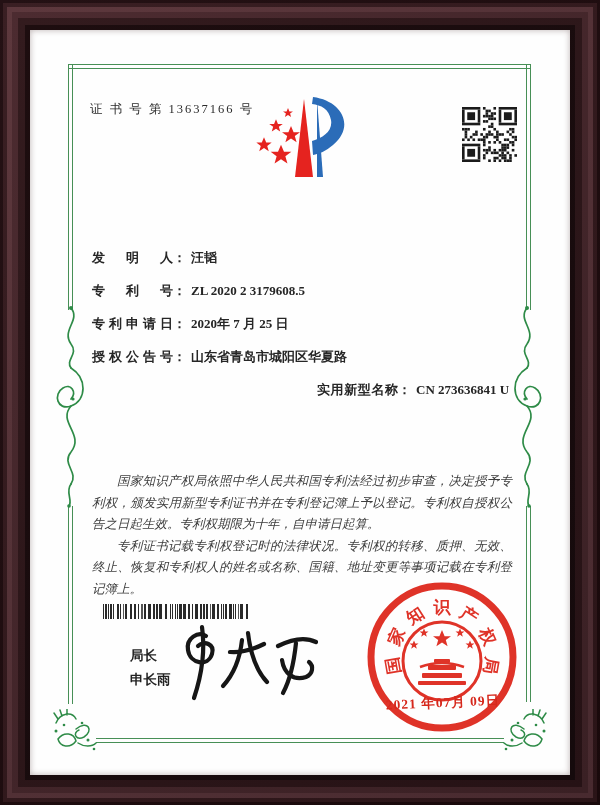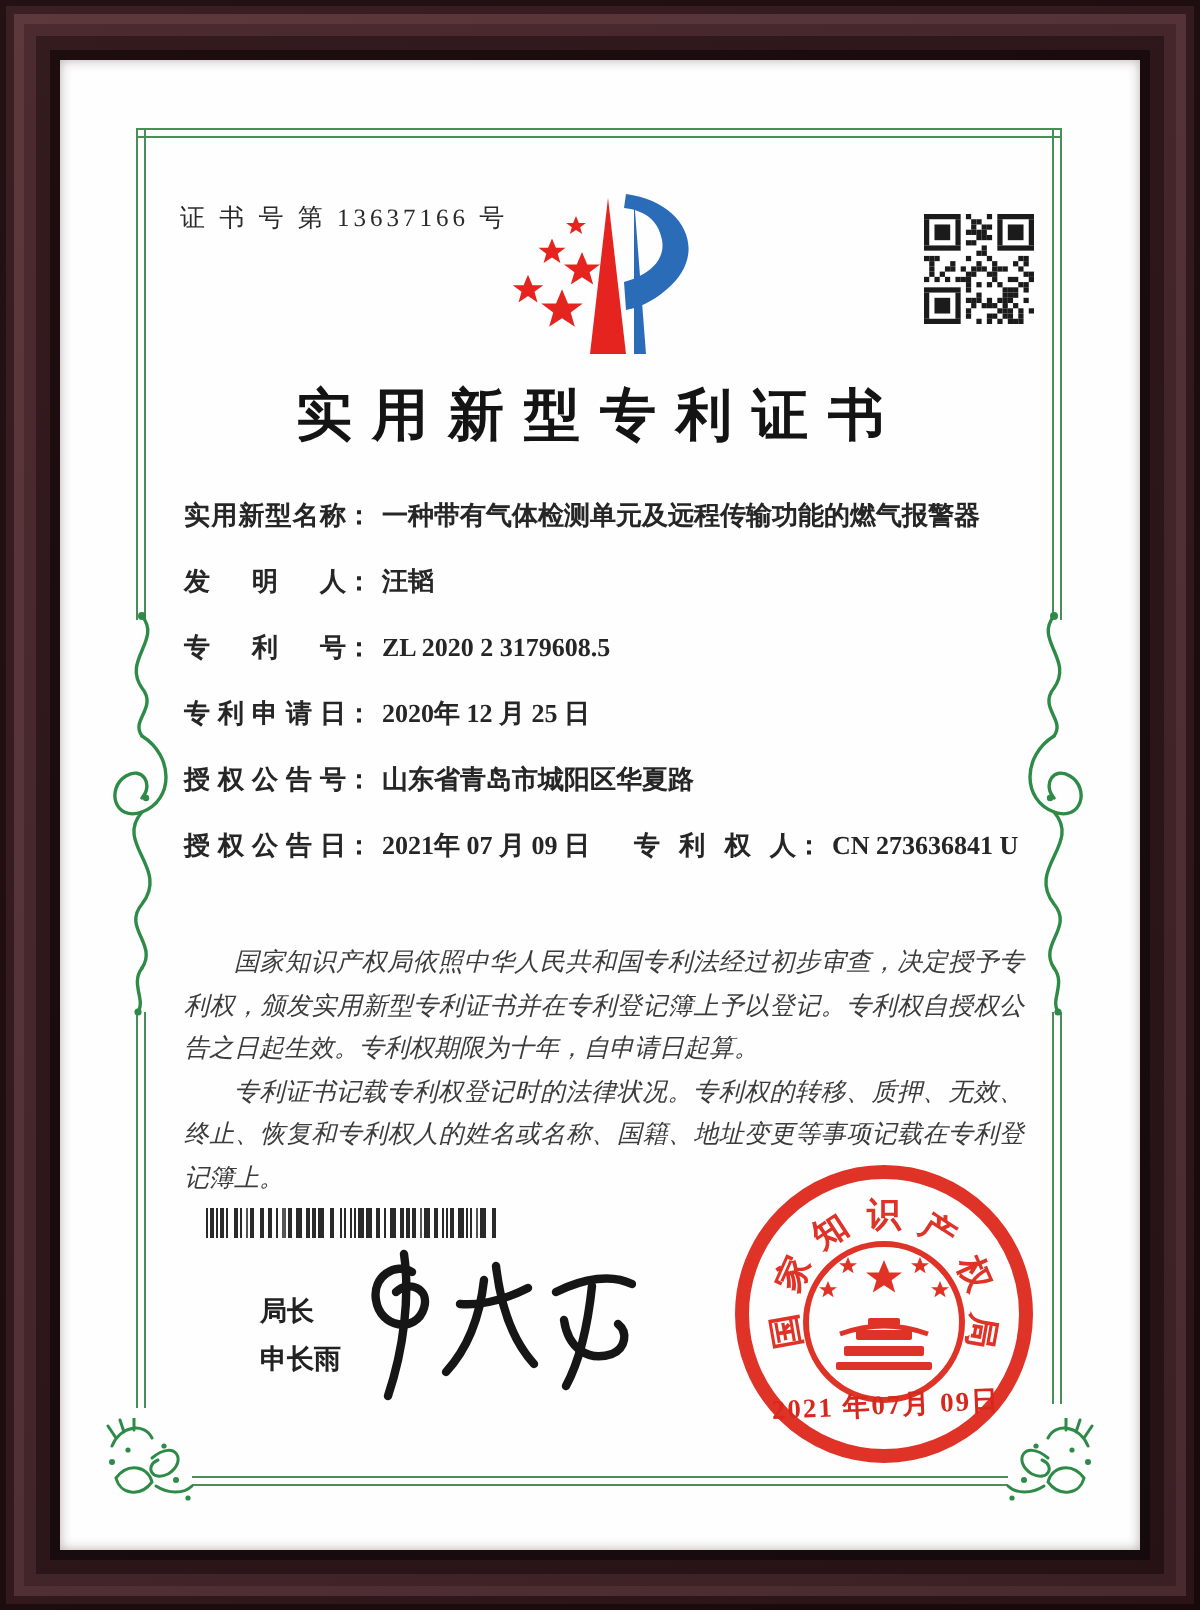--- a/index.html
+++ b/index.html
@@ -255,41 +255,36 @@
         <rect x="47.142857142857146" y="49.76190476190476" width="2.619047619047619" height="2.619047619047619" fill="#1b1b1b"></rect>
         <rect x="26.19047619047619" y="52.38095238095238" width="2.619047619047619" height="2.619047619047619" fill="#1b1b1b"></rect>
         <rect x="31.42857142857143" y="52.38095238095238" width="2.619047619047619" height="2.619047619047619" fill="#1b1b1b"></rect>
         <rect x="36.666666666666664" y="52.38095238095238" width="2.619047619047619" height="2.619047619047619" fill="#1b1b1b"></rect>
         <rect x="41.904761904761905" y="52.38095238095238" width="2.619047619047619" height="2.619047619047619" fill="#1b1b1b"></rect>
         <rect x="44.523809523809526" y="52.38095238095238" width="2.619047619047619" height="2.619047619047619" fill="#1b1b1b"></rect>
         <rect x="47.142857142857146" y="52.38095238095238" width="2.619047619047619" height="2.619047619047619" fill="#1b1b1b"></rect>
       </svg>
   </div>
 
-  <div class="title">实用新型专利证书</div>
 
   <div class="fields">
     <div class="frow">
-      <span class="lbl">实用新型名称</span><span>：</span><span class="val">一种带有气体检测单元及远程传输功能的燃气报警器</span>
-    </div>
-    <div class="frow">
       <span class="lbl">发明人</span><span>：</span><span class="val">汪韬</span>
     </div>
     <div class="frow">
       <span class="lbl">专利号</span><span>：</span><span class="val">ZL 2020 2 3179608.5</span>
     </div>
     <div class="frow">
-      <span class="lbl">专利申请日</span><span>：</span><span class="val">2020年 12 月 25 日</span>
+      <span class="lbl">专利申请日</span><span>：</span><span class="val">2020年 7 月 25 日</span>
     </div>
     <div class="frow">
       <span class="lbl">授权公告号</span><span>：</span><span class="val">山东省青岛市城阳区华夏路</span>
     </div>
     <div class="frow grantrow">
-      <span><span class="lbl">授权公告日</span><span>：</span><span class="val">2021年 07 月 09 日</span></span>
-      <span class="grant2"><span class="lbl">专利权人</span><span>：</span><span class="val">CN 273636841 U</span></span>
+      <span class="grant2"><span class="lbl">实用新型名称</span><span>：</span><span class="val">CN 273636841 U</span></span>
     </div>
   </div>
 
   <div class="paras">
     <p>国家知识产权局依照中华人民共和国专利法经过初步审查，决定授予专利权，颁发实用新型专利证书并在专利登记簿上予以登记。专利权自授权公告之日起生效。专利权期限为十年，自申请日起算。</p>
     <p>专利证书记载专利权登记时的法律状况。专利权的转移、质押、无效、终止、恢复和专利权人的姓名或名称、国籍、地址变更等事项记载在专利登记簿上。</p>
   </div>
 
   <div class="barcode">
     <svg id="barsvg" width="146" height="16" viewBox="0 0 146 16">

